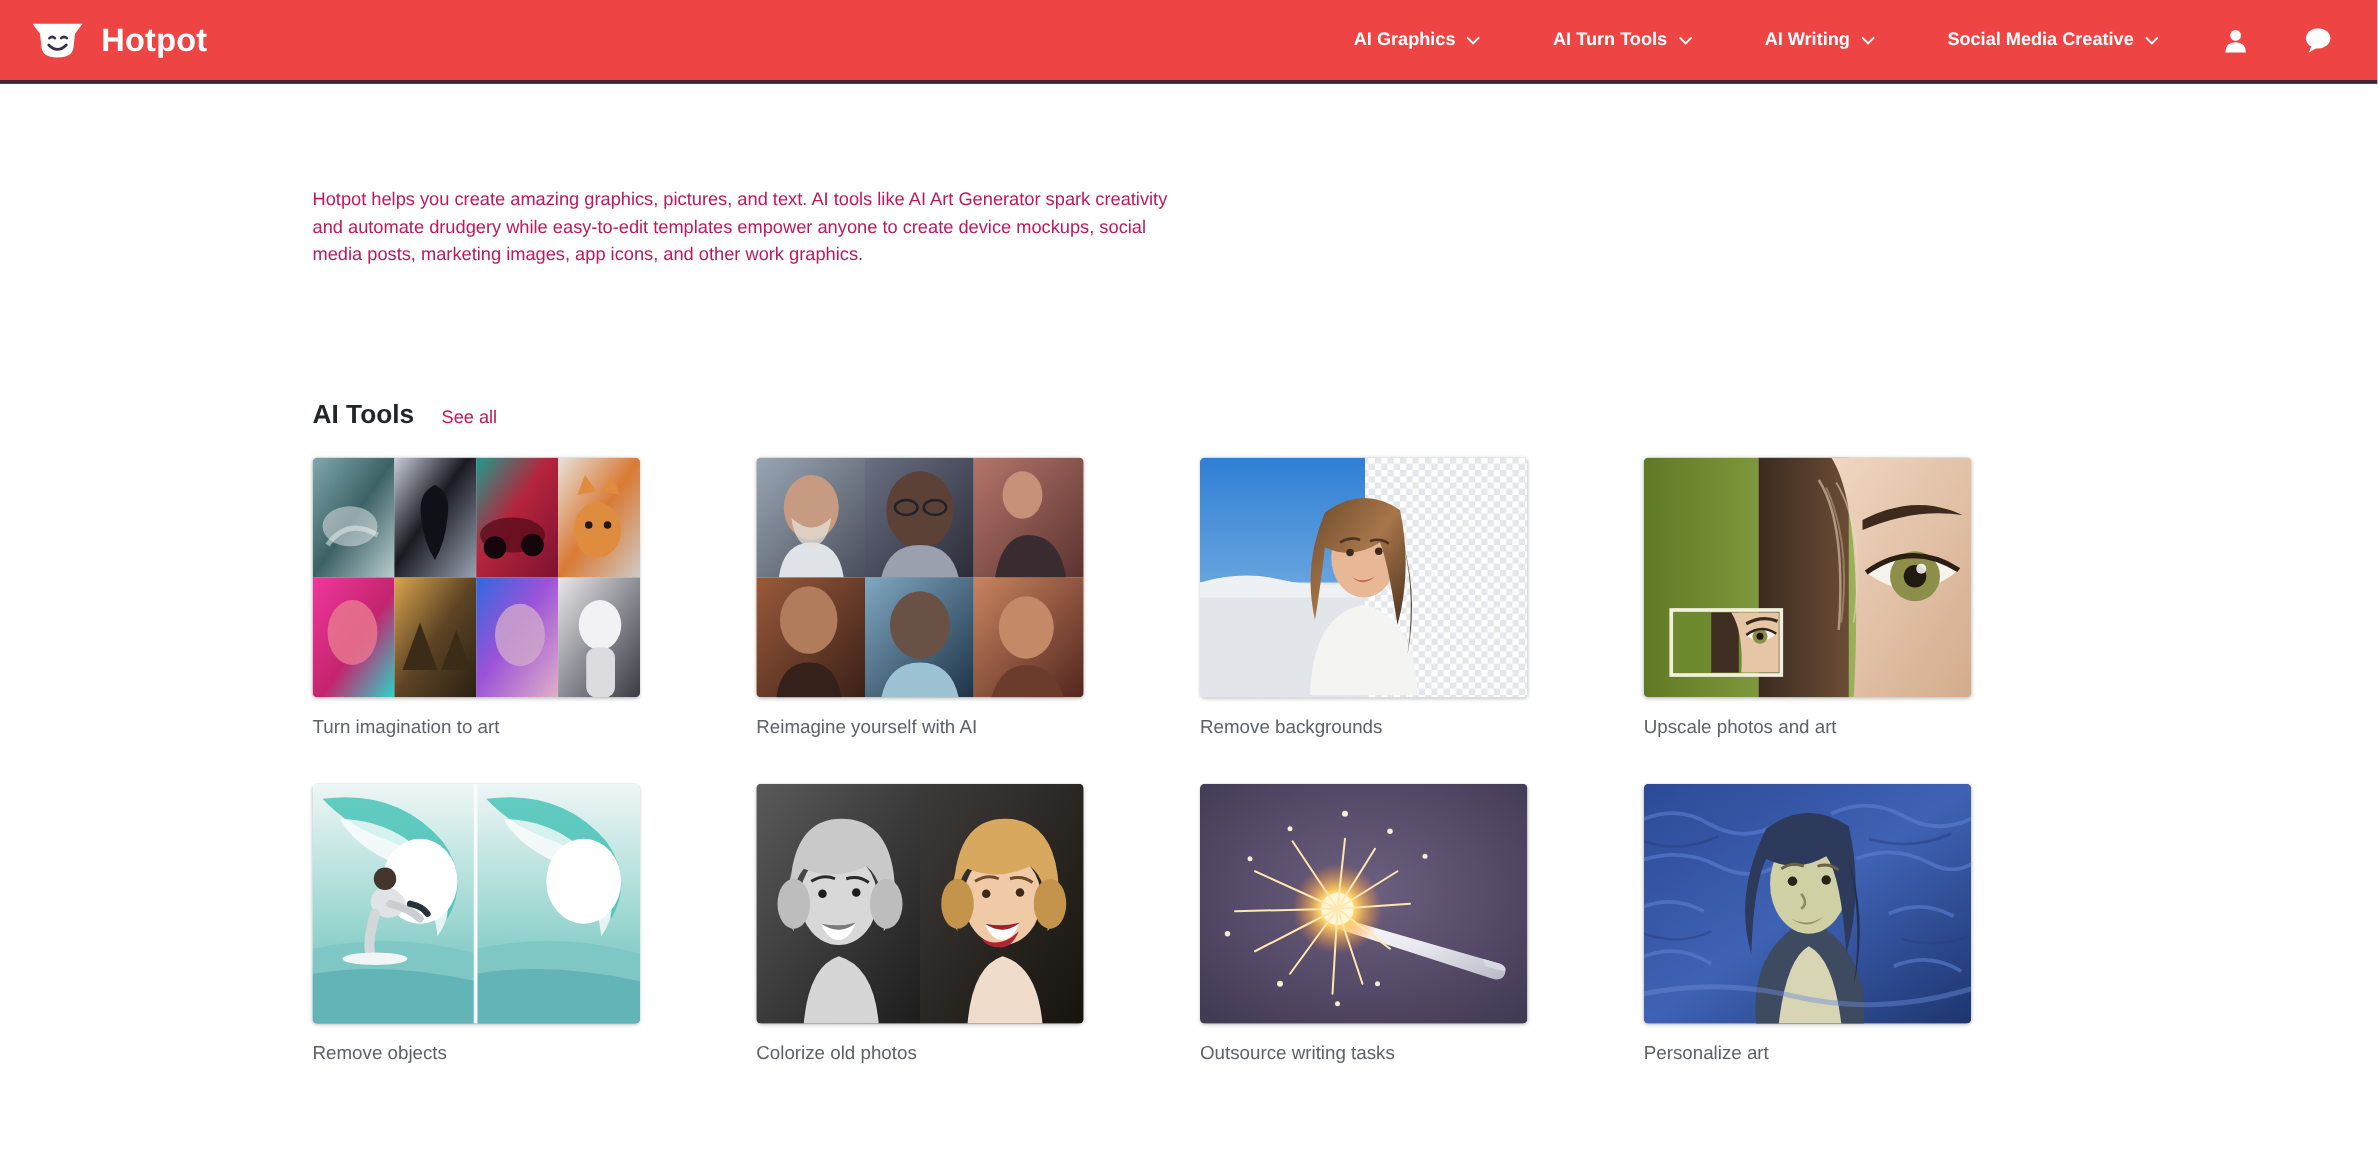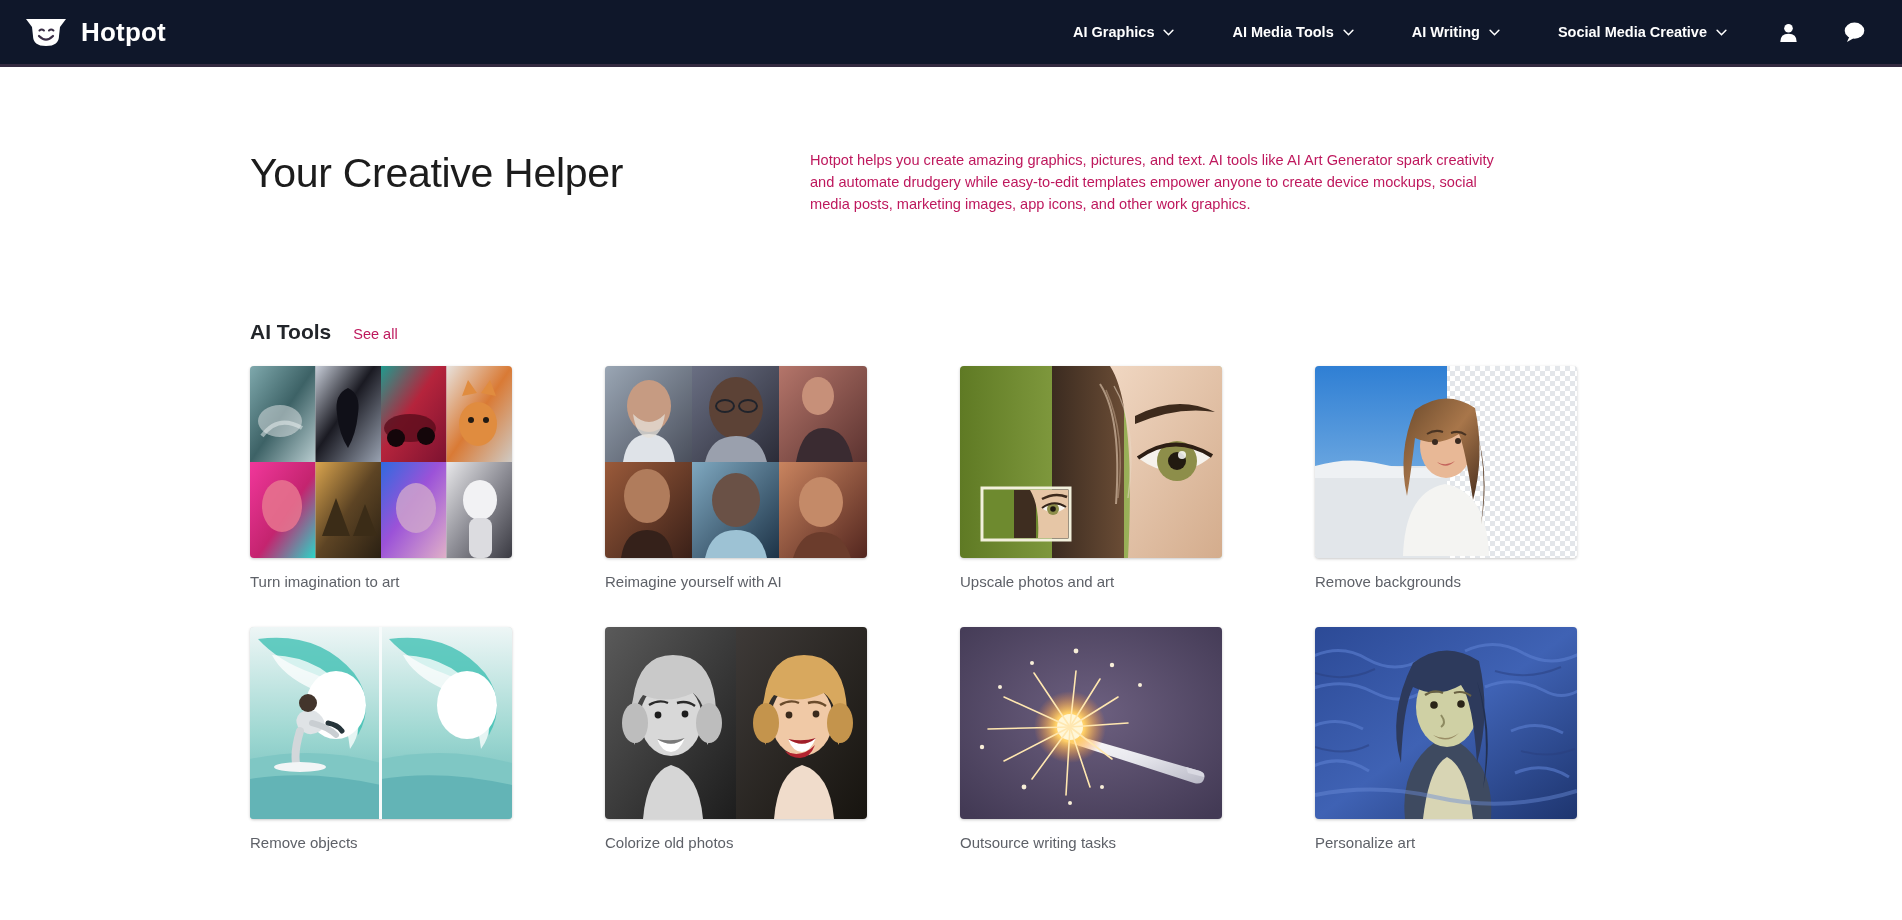--- a/index.html
+++ b/index.html
@@ -6,21 +6,21 @@
   html, body {
     width: 1902px; height: 920px;
     background: #ffffff;
     font-family: "Liberation Sans", sans-serif;
     overflow: hidden;
   }
 
   
   .header {
     width: 100%; height: 67px;
-    background: #0f172a;
+    background: #ef4444;
     border-bottom: 3px solid #332a40;
     display: flex; align-items: center;
     position: relative;
   }
   .brand { display: flex; align-items: center; gap: 13px; margin-left: 24px; }
   .logo-mark { width: 44px; height: 32px; display: block; }
   .brand-name {
     color: #ffffff; font-size: 26px; font-weight: bold; letter-spacing: 0.2px;
   }
   .nav { margin-left: auto; display: flex; align-items: center; gap: 16px; padding-right: 22px; }
@@ -94,21 +94,21 @@
   <div class="nav">
 
     <div class="nav-item">
       <span>AI Graphics</span>
       <svg class="chev" viewBox="0 0 12 8">
         <path d="M1 1.5 L6 6.5 L11 1.5" stroke="#ffffff" stroke-width="1.8" fill="none" stroke-linecap="round"></path>
       </svg>
     </div>
 
     <div class="nav-item">
-      <span>AI Media Tools</span>
+      <span>AI Turn Tools</span>
       <svg class="chev" viewBox="0 0 12 8">
         <path d="M1 1.5 L6 6.5 L11 1.5" stroke="#ffffff" stroke-width="1.8" fill="none" stroke-linecap="round"></path>
       </svg>
     </div>
 
     <div class="nav-item">
       <span>AI Writing</span>
       <svg class="chev" viewBox="0 0 12 8">
         <path d="M1 1.5 L6 6.5 L11 1.5" stroke="#ffffff" stroke-width="1.8" fill="none" stroke-linecap="round"></path>
       </svg>
@@ -132,21 +132,20 @@
       <svg width="23" height="22" viewBox="0 0 24 22">
         <ellipse cx="12" cy="9.6" rx="10.2" ry="8.4" fill="#ffffff"></ellipse>
         <path d="M6.6 16 L4.2 21.4 L11 17.6 Z" fill="#ffffff"></path>
       </svg>
     </div>
 
   </div>
 </div>
 
 <div class="hero">
-  <h1 class="hero-title">Your Creative Helper</h1>
   <p class="hero-desc">Hotpot helps you create amazing graphics, pictures, and text. AI tools like AI Art Generator spark creativity and automate drudgery while easy-to-edit templates empower anyone to create device mockups, social media posts, marketing images, app icons, and other work graphics.</p>
 </div>
 
 <div class="section-head">
   <span class="section-title">AI Tools</span>
   <span class="see-all">See all</span>
 </div>
 
 <div class="grid">
 
@@ -275,20 +274,57 @@
         <path d="M188 192 q8 -26 28 -26 q22 0 30 26z" fill="#6b3c2c"></path>
       </svg>
     </div>
     <div class="caption">Reimagine yourself with AI</div>
   </div>
 
   <div class="card">
     <div class="thumb">
       <svg viewBox="0 0 262 192" preserveAspectRatio="none">
         <defs>
+          <linearGradient id="d1" x1="0" y1="0" x2="0" y2="1">
+              <stop offset="0" stop-color="#2f7fd4"></stop>
+              <stop offset="1" stop-color="#6aa6e0"></stop>
+            </linearGradient>
+          <pattern id="checker" width="10" height="10" patternUnits="userSpaceOnUse">
+            <rect width="10" height="10" fill="#ffffff"></rect>
+            <rect width="5" height="5" fill="#e3e6ea"></rect>
+            <rect x="5" y="5" width="5" height="5" fill="#e3e6ea"></rect>
+          </pattern>
+          <linearGradient id="d3" x1="0" y1="0" x2="1" y2="1">
+              <stop offset="0" stop-color="#6b4a2c"></stop>
+              <stop offset=".5" stop-color="#a8764a"></stop>
+              <stop offset="1" stop-color="#4b3120"></stop>
+            </linearGradient>
+        </defs>
+        <rect x="0" y="0" width="262" height="192" fill="url(#checker)"></rect>
+        <rect x="0" y="0" width="132" height="106" fill="url(#d1)"></rect>
+        <rect x="0" y="100" width="132" height="92" fill="#e2e6ea"></rect>
+        <path d="M0 100 q34 -10 66 -2 q34 8 66 0 v14 H0z" fill="#eef1f4"></path>
+        <path d="M88 190 q2 -64 42 -72 q42 8 44 72z" fill="#f4f4f2"></path>
+        <ellipse cx="131" cy="80" rx="26" ry="32" fill="#e8b896"></ellipse>
+        <path d="M100 44 q30 -22 60 -2 q10 48 -2 92 q-8 -52 -14 -66 q-22 14 -44 4 q-4 34 -8 58 q-10 -44 8 -86z" fill="url(#d3)"></path>
+        <path d="M158 54 q16 44 8 104 q10 -54 -8 -104z" fill="#5a3c24"></path>
+        <circle cx="120" cy="76" r="3" fill="#3a2a20"></circle>
+        <circle cx="143" cy="75" r="3" fill="#3a2a20"></circle>
+        <path d="M112 68 q8 -5 16 -2" stroke="#4a3423" stroke-width="2" fill="none"></path>
+        <path d="M136 67 q8 -3 15 2" stroke="#4a3423" stroke-width="2" fill="none"></path>
+        <path d="M122 96 q9 5 18 -1 q-9 9 -18 1z" fill="#c4645c"></path>
+      </svg>
+    </div>
+    <div class="caption">Remove backgrounds</div>
+  </div>
+
+  <div class="card">
+    <div class="thumb">
+      <svg viewBox="0 0 262 192" preserveAspectRatio="none">
+        <defs>
           <linearGradient id="c1" x1="0" y1="0" x2="1" y2="0">
               <stop offset="0" stop-color="#5f7a24"></stop>
               <stop offset=".55" stop-color="#8fa84a"></stop>
               <stop offset="1" stop-color="#c3cf92"></stop>
             </linearGradient>
           <linearGradient id="c2" x1="0" y1="0" x2="1" y2="0">
               <stop offset="0" stop-color="#3b2b20"></stop>
               <stop offset="1" stop-color="#6a4c35"></stop>
             </linearGradient>
           <linearGradient id="c3" x1="0" y1="0" x2="1" y2="1">
@@ -315,57 +351,20 @@
           <path d="M70 124 q10 16 8 48 h30 v-48z" fill="#e6c6a6"></path>
           <path d="M82 142 q12 -9 24 -1 q-12 11 -24 1z" fill="#f8f5ef"></path>
           <circle cx="93" cy="143" r="6" fill="#8d8e4a"></circle>
           <circle cx="93" cy="143" r="2.8" fill="#1d1710"></circle>
           <path d="M82 142 q12 -9 24 -1" stroke="#33241a" stroke-width="2" fill="none"></path>
           <path d="M82 133 q13 -7 25 -2" stroke="#3d2a1c" stroke-width="2.5" fill="none"></path>
         </g>
       </svg>
     </div>
     <div class="caption">Upscale photos and art</div>
-  </div>
-
-  <div class="card">
-    <div class="thumb">
-      <svg viewBox="0 0 262 192" preserveAspectRatio="none">
-        <defs>
-          <linearGradient id="d1" x1="0" y1="0" x2="0" y2="1">
-              <stop offset="0" stop-color="#2f7fd4"></stop>
-              <stop offset="1" stop-color="#6aa6e0"></stop>
-            </linearGradient>
-          <pattern id="checker" width="10" height="10" patternUnits="userSpaceOnUse">
-            <rect width="10" height="10" fill="#ffffff"></rect>
-            <rect width="5" height="5" fill="#e3e6ea"></rect>
-            <rect x="5" y="5" width="5" height="5" fill="#e3e6ea"></rect>
-          </pattern>
-          <linearGradient id="d3" x1="0" y1="0" x2="1" y2="1">
-              <stop offset="0" stop-color="#6b4a2c"></stop>
-              <stop offset=".5" stop-color="#a8764a"></stop>
-              <stop offset="1" stop-color="#4b3120"></stop>
-            </linearGradient>
-        </defs>
-        <rect x="0" y="0" width="262" height="192" fill="url(#checker)"></rect>
-        <rect x="0" y="0" width="132" height="106" fill="url(#d1)"></rect>
-        <rect x="0" y="100" width="132" height="92" fill="#e2e6ea"></rect>
-        <path d="M0 100 q34 -10 66 -2 q34 8 66 0 v14 H0z" fill="#eef1f4"></path>
-        <path d="M88 190 q2 -64 42 -72 q42 8 44 72z" fill="#f4f4f2"></path>
-        <ellipse cx="131" cy="80" rx="26" ry="32" fill="#e8b896"></ellipse>
-        <path d="M100 44 q30 -22 60 -2 q10 48 -2 92 q-8 -52 -14 -66 q-22 14 -44 4 q-4 34 -8 58 q-10 -44 8 -86z" fill="url(#d3)"></path>
-        <path d="M158 54 q16 44 8 104 q10 -54 -8 -104z" fill="#5a3c24"></path>
-        <circle cx="120" cy="76" r="3" fill="#3a2a20"></circle>
-        <circle cx="143" cy="75" r="3" fill="#3a2a20"></circle>
-        <path d="M112 68 q8 -5 16 -2" stroke="#4a3423" stroke-width="2" fill="none"></path>
-        <path d="M136 67 q8 -3 15 2" stroke="#4a3423" stroke-width="2" fill="none"></path>
-        <path d="M122 96 q9 5 18 -1 q-9 9 -18 1z" fill="#c4645c"></path>
-      </svg>
-    </div>
-    <div class="caption">Remove backgrounds</div>
   </div>
 
   <div class="card row2">
     <div class="thumb">
       <svg viewBox="0 0 262 192" preserveAspectRatio="none">
         <defs>
           <linearGradient id="e1" x1="0" y1="0" x2="0" y2="1">
               <stop offset="0" stop-color="#eef6f6"></stop>
               <stop offset=".55" stop-color="#9fd8d2"></stop>
               <stop offset="1" stop-color="#64b7b6"></stop>

